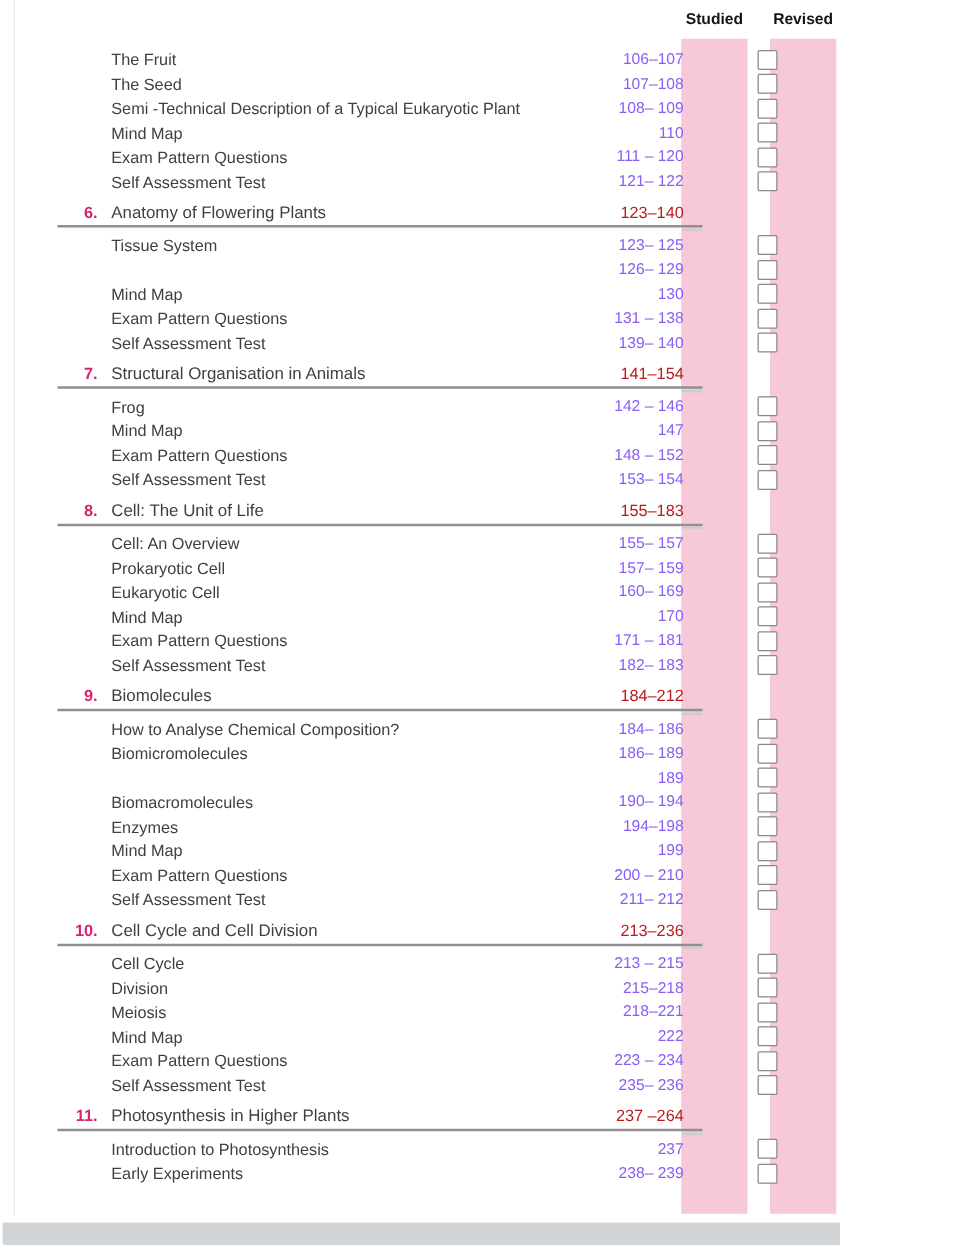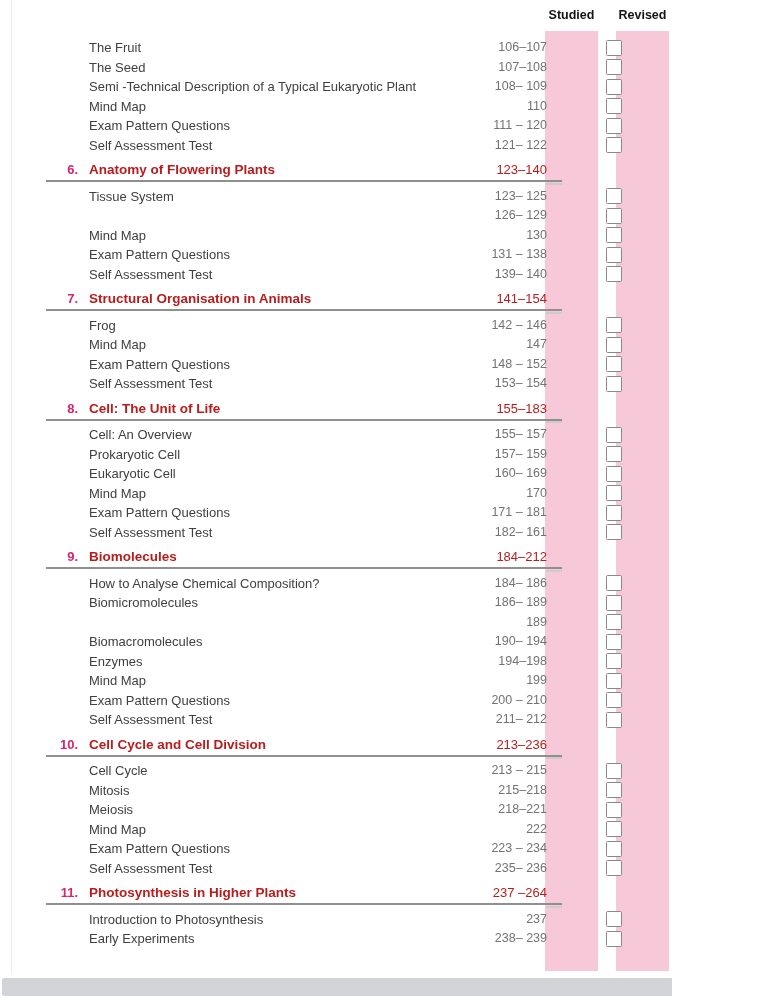--- a/index.html
+++ b/index.html
@@ -29,38 +29,38 @@
   
   #toc { position:absolute; left:0; top:38px; width:765px;padding-left:42px; }
 
   .item-row { position:relative; height:19.5px; }
   .it-label {
     position:absolute; left:47px; top:0; line-height:19.5px;
     font-size:13px; color:#3f4040; white-space:nowrap;
   }
   .it-pages {
     position:absolute; right:260px; top:0; line-height:19.5px;
-    font-size:12.5px; color:#737373; white-space:nowrap;
+    font-size:12.5px; color:#8b5cf6; white-space:nowrap;
   }
 
   .cb {
     position:absolute; top:1.5px; width:16px; height:16px; box-sizing:border-box;
     background:#ffffff; border:1.5px solid var(--checkbox-border, #8a878c); border-radius:1.5px;
     cursor:pointer;
   }
   .cb.c0 { left:564px; } .cb.c1 { left:636px; } .cb.c2 { left:704px; }
 
   .heading-row { position:relative; height:19px; margin-top:5px; margin-bottom:7.5px; }
   .ch-num {
     position:absolute; left:10px; width:26px; text-align:right;
     font-weight:bold; font-size:13px; line-height:19px; color:var(--chapter-number, #d6246f);
   }
   .ch-title {
-    position:absolute; left:47px; font-weight:bold; font-size:13.5px;
-    line-height:19px; color:#b91c1c; white-space:nowrap;
+    position:absolute; left:47px; font-weight:normal; font-size:13.5px;
+    line-height:19px; color:#404040; white-space:nowrap;
   }
   .ch-pages {
     position:absolute; right:260px; font-weight:normal; font-size:13px;
     line-height:19px; color:#b91c1c; white-space:nowrap;
   }
   .rule { position:absolute; left:4px; width:516px; bottom:-3px; height:1.8px; background:var(--rule, #8f8f8f); }
   .rule-tail { position:absolute; left:504px; width:16px; bottom:-5.5px; height:1.8px; background:#cccccc; }
 
   .footer-bar {
     position:absolute; left:2px; top:978px; width:761px; height:18px;
@@ -239,21 +239,21 @@
   </div>
       <div class="item-row">
     <span class="it-label">Exam Pattern Questions</span>
     <span class="it-pages">171 – 181</span>
     <span class="cb c0" role="checkbox" aria-checked="false"></span>
     <span class="cb c1" role="checkbox" aria-checked="false"></span>
     <span class="cb c2" role="checkbox" aria-checked="false"></span>
   </div>
       <div class="item-row">
     <span class="it-label">Self Assessment Test</span>
-    <span class="it-pages">182– 161</span>
+    <span class="it-pages">182– 183</span>
     <span class="cb c0" role="checkbox" aria-checked="false"></span>
     <span class="cb c1" role="checkbox" aria-checked="false"></span>
     <span class="cb c2" role="checkbox" aria-checked="false"></span>
   </div>
       <div class="heading-row">
     <span class="ch-num">9.</span>
     <span class="ch-title">Biomolecules</span>
     <span class="ch-pages">184–212</span>
     <span class="rule"></span>
     <span class="rule-tail"></span>
@@ -321,21 +321,21 @@
     <span class="rule-tail"></span>
   </div>
       <div class="item-row">
     <span class="it-label">Cell Cycle</span>
     <span class="it-pages">213 – 215</span>
     <span class="cb c0" role="checkbox" aria-checked="false"></span>
     <span class="cb c1" role="checkbox" aria-checked="false"></span>
     <span class="cb c2" role="checkbox" aria-checked="false"></span>
   </div>
       <div class="item-row">
-    <span class="it-label">Mitosis</span>
+    <span class="it-label">Division</span>
     <span class="it-pages">215–218</span>
     <span class="cb c0" role="checkbox" aria-checked="false"></span>
     <span class="cb c1" role="checkbox" aria-checked="false"></span>
     <span class="cb c2" role="checkbox" aria-checked="false"></span>
   </div>
       <div class="item-row">
     <span class="it-label">Meiosis</span>
     <span class="it-pages">218–221</span>
     <span class="cb c0" role="checkbox" aria-checked="false"></span>
     <span class="cb c1" role="checkbox" aria-checked="false"></span>

